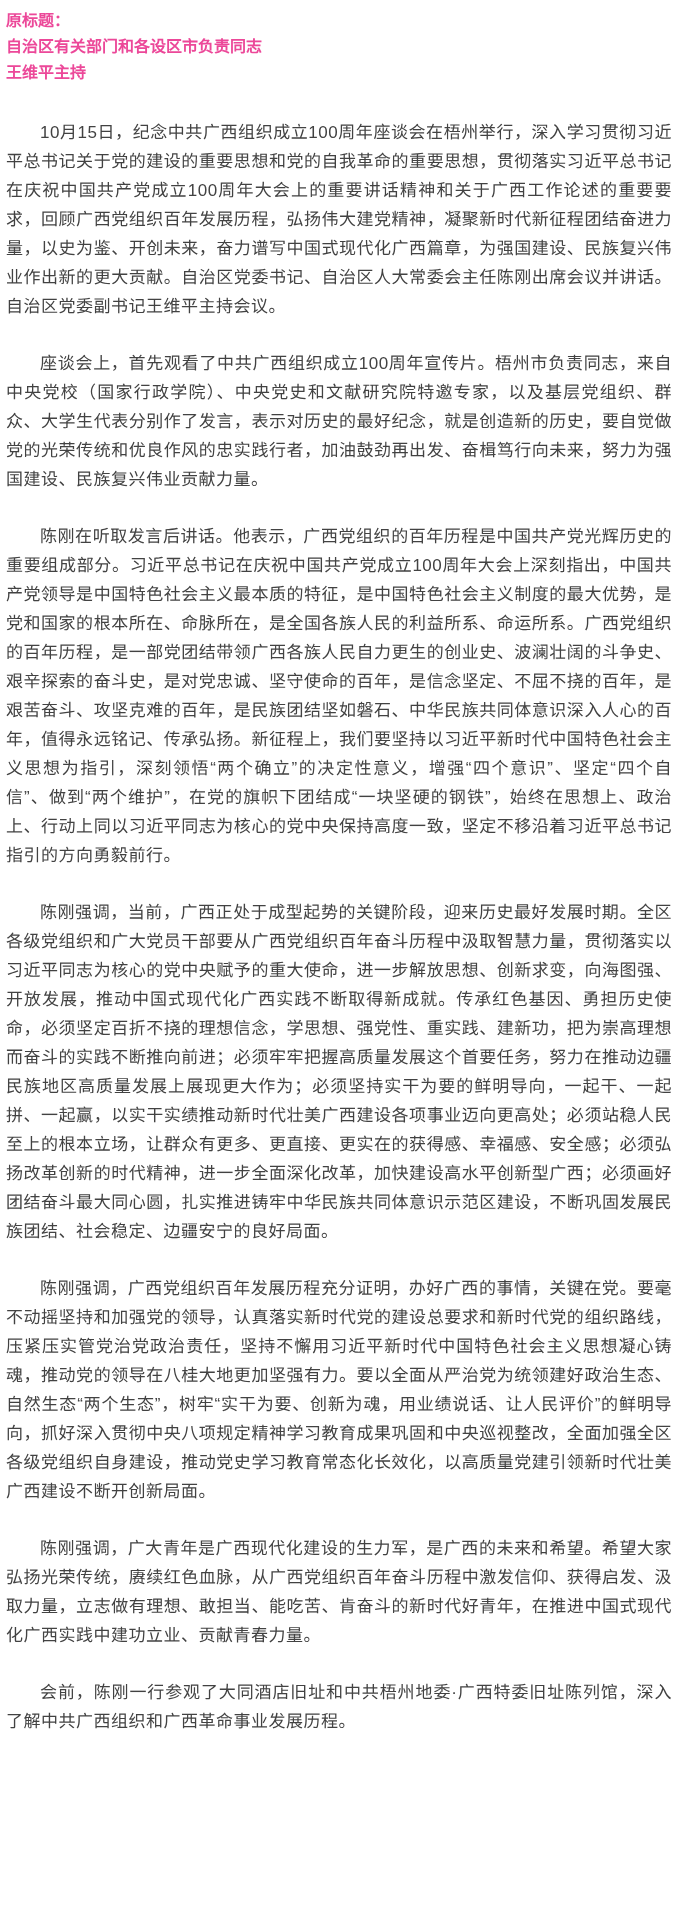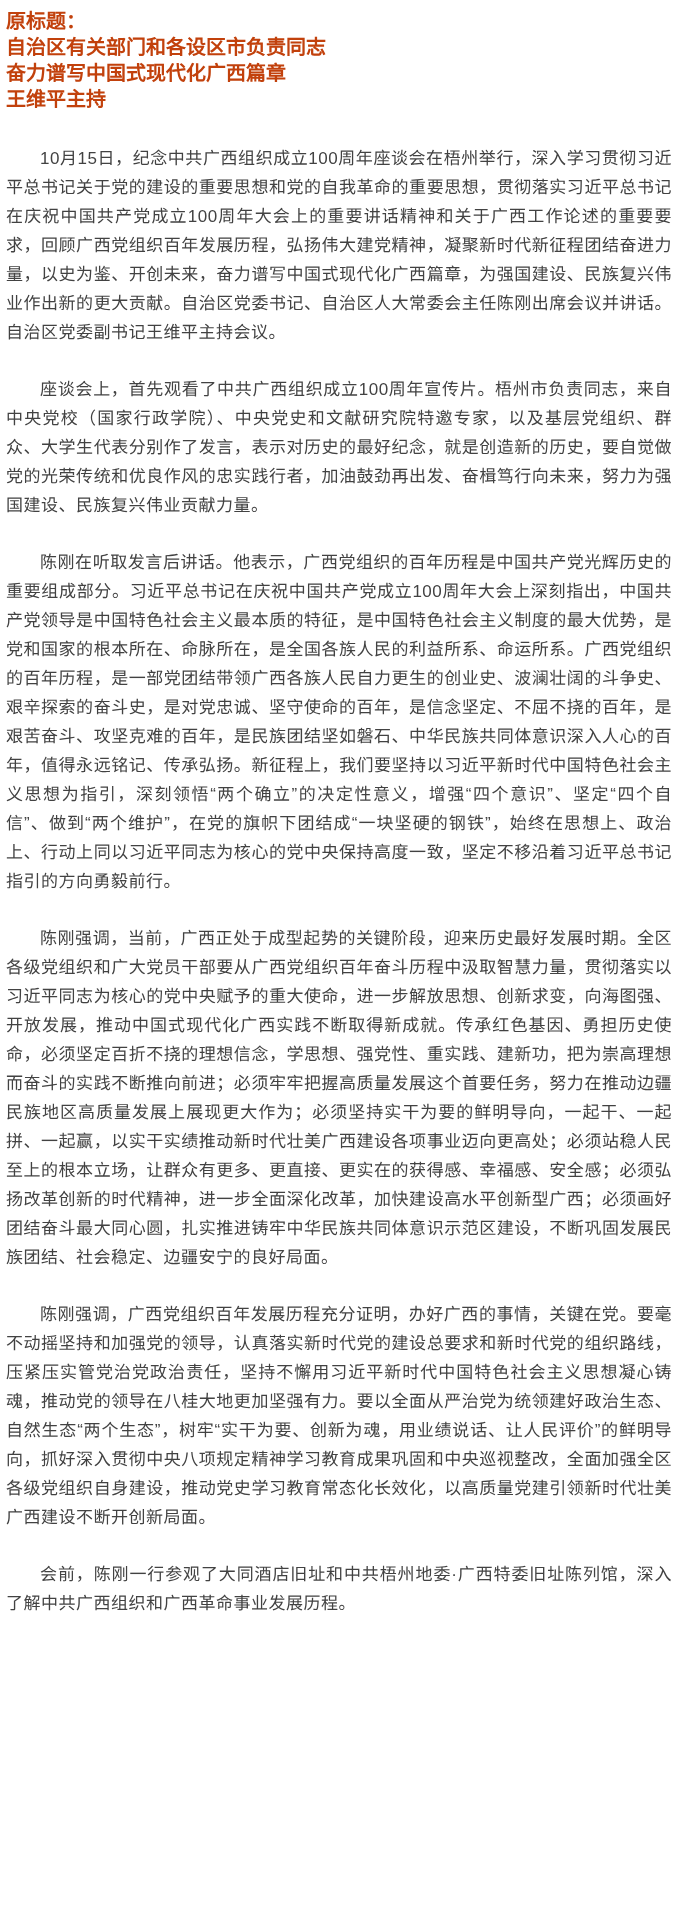--- a/index.html
+++ b/index.html
@@ -14,24 +14,24 @@
     font-family: "Liberation Sans", "DejaVu Sans", sans-serif;
     color: #3f3f3f;
     display: flex;
     flex-direction: column;
   }
   .article {
     padding: 8px 6px 0 6px;
     flex: 0 0 auto;
   }
   .title-block {
-    font-size: 20px;
+    font-size: 16px;
     font-weight: bold;
     line-height: 26px;
-    color: #c2410c;
+    color: #ec4899;
     margin-bottom: 32px;
   }
   .title-line {
     white-space: normal;
   }
   .body-text p {
     font-size: 17px;
     line-height: 29px;
     margin: 0 17px 28px 0;
     text-indent: 2em;
@@ -45,26 +45,26 @@
   }
 </style>
 </head>
 <body>
 
 <div class="article">
 
   <div class="title-block">
     <div class="title-line">原标题：</div>
     <div class="title-line">自治区有关部门和各设区市负责同志</div>
-    <div class="title-line">奋力谱写中国式现代化广西篇章</div>
     <div class="title-line">王维平主持</div>
   </div>
 
   <div class="body-text">
     <p>10月15日，纪念中共广西组织成立100周年座谈会在梧州举行，深入学习贯彻习近平总书记关于党的建设的重要思想和党的自我革命的重要思想，贯彻落实习近平总书记在庆祝中国共产党成立100周年大会上的重要讲话精神和关于广西工作论述的重要要求，回顾广西党组织百年发展历程，弘扬伟大建党精神，凝聚新时代新征程团结奋进力量，以史为鉴、开创未来，奋力谱写中国式现代化广西篇章，为强国建设、民族复兴伟业作出新的更大贡献。自治区党委书记、自治区人大常委会主任陈刚出席会议并讲话。自治区党委副书记王维平主持会议。</p>
     <p>座谈会上，首先观看了中共广西组织成立100周年宣传片。梧州市负责同志，来自中央党校（国家行政学院）、中央党史和文献研究院特邀专家，以及基层党组织、群众、大学生代表分别作了发言，表示对历史的最好纪念，就是创造新的历史，要自觉做党的光荣传统和优良作风的忠实践行者，加油鼓劲再出发、奋楫笃行向未来，努力为强国建设、民族复兴伟业贡献力量。</p>
     <p>陈刚在听取发言后讲话。他表示，广西党组织的百年历程是中国共产党光辉历史的重要组成部分。习近平总书记在庆祝中国共产党成立100周年大会上深刻指出，中国共产党领导是中国特色社会主义最本质的特征，是中国特色社会主义制度的最大优势，是党和国家的根本所在、命脉所在，是全国各族人民的利益所系、命运所系。广西党组织的百年历程，是一部党团结带领广西各族人民自力更生的创业史、波澜壮阔的斗争史、艰辛探索的奋斗史，是对党忠诚、坚守使命的百年，是信念坚定、不屈不挠的百年，是艰苦奋斗、攻坚克难的百年，是民族团结坚如磐石、中华民族共同体意识深入人心的百年，值得永远铭记、传承弘扬。新征程上，我们要坚持以习近平新时代中国特色社会主义思想为指引，深刻领悟“两个确立”的决定性意义，增强“四个意识”、坚定“四个自信”、做到“两个维护”，在党的旗帜下团结成“一块坚硬的钢铁”，始终在思想上、政治上、行动上同以习近平同志为核心的党中央保持高度一致，坚定不移沿着习近平总书记指引的方向勇毅前行。</p>
     <p>陈刚强调，当前，广西正处于成型起势的关键阶段，迎来历史最好发展时期。全区各级党组织和广大党员干部要从广西党组织百年奋斗历程中汲取智慧力量，贯彻落实以习近平同志为核心的党中央赋予的重大使命，进一步解放思想、创新求变，向海图强、开放发展，推动中国式现代化广西实践不断取得新成就。传承红色基因、勇担历史使命，必须坚定百折不挠的理想信念，学思想、强党性、重实践、建新功，把为崇高理想而奋斗的实践不断推向前进；必须牢牢把握高质量发展这个首要任务，努力在推动边疆民族地区高质量发展上展现更大作为；必须坚持实干为要的鲜明导向，一起干、一起拼、一起赢，以实干实绩推动新时代壮美广西建设各项事业迈向更高处；必须站稳人民至上的根本立场，让群众有更多、更直接、更实在的获得感、幸福感、安全感；必须弘扬改革创新的时代精神，进一步全面深化改革，加快建设高水平创新型广西；必须画好团结奋斗最大同心圆，扎实推进铸牢中华民族共同体意识示范区建设，不断巩固发展民族团结、社会稳定、边疆安宁的良好局面。</p>
     <p>陈刚强调，广西党组织百年发展历程充分证明，办好广西的事情，关键在党。要毫不动摇坚持和加强党的领导，认真落实新时代党的建设总要求和新时代党的组织路线，压紧压实管党治党政治责任，坚持不懈用习近平新时代中国特色社会主义思想凝心铸魂，推动党的领导在八桂大地更加坚强有力。要以全面从严治党为统领建好政治生态、自然生态“两个生态”，树牢“实干为要、创新为魂，用业绩说话、让人民评价”的鲜明导向，抓好深入贯彻中央八项规定精神学习教育成果巩固和中央巡视整改，全面加强全区各级党组织自身建设，推动党史学习教育常态化长效化，以高质量党建引领新时代壮美广西建设不断开创新局面。</p>
+    <p>陈刚强调，广大青年是广西现代化建设的生力军，是广西的未来和希望。希望大家弘扬光荣传统，赓续红色血脉，从广西党组织百年奋斗历程中激发信仰、获得启发、汲取力量，立志做有理想、敢担当、能吃苦、肯奋斗的新时代好青年，在推进中国式现代化广西实践中建功立业、贡献青春力量。</p>
     <p>会前，陈刚一行参观了大同酒店旧址和中共梧州地委·广西特委旧址陈列馆，深入了解中共广西组织和广西革命事业发展历程。</p>
   </div>
 
 </div>
 
 </body></html>

